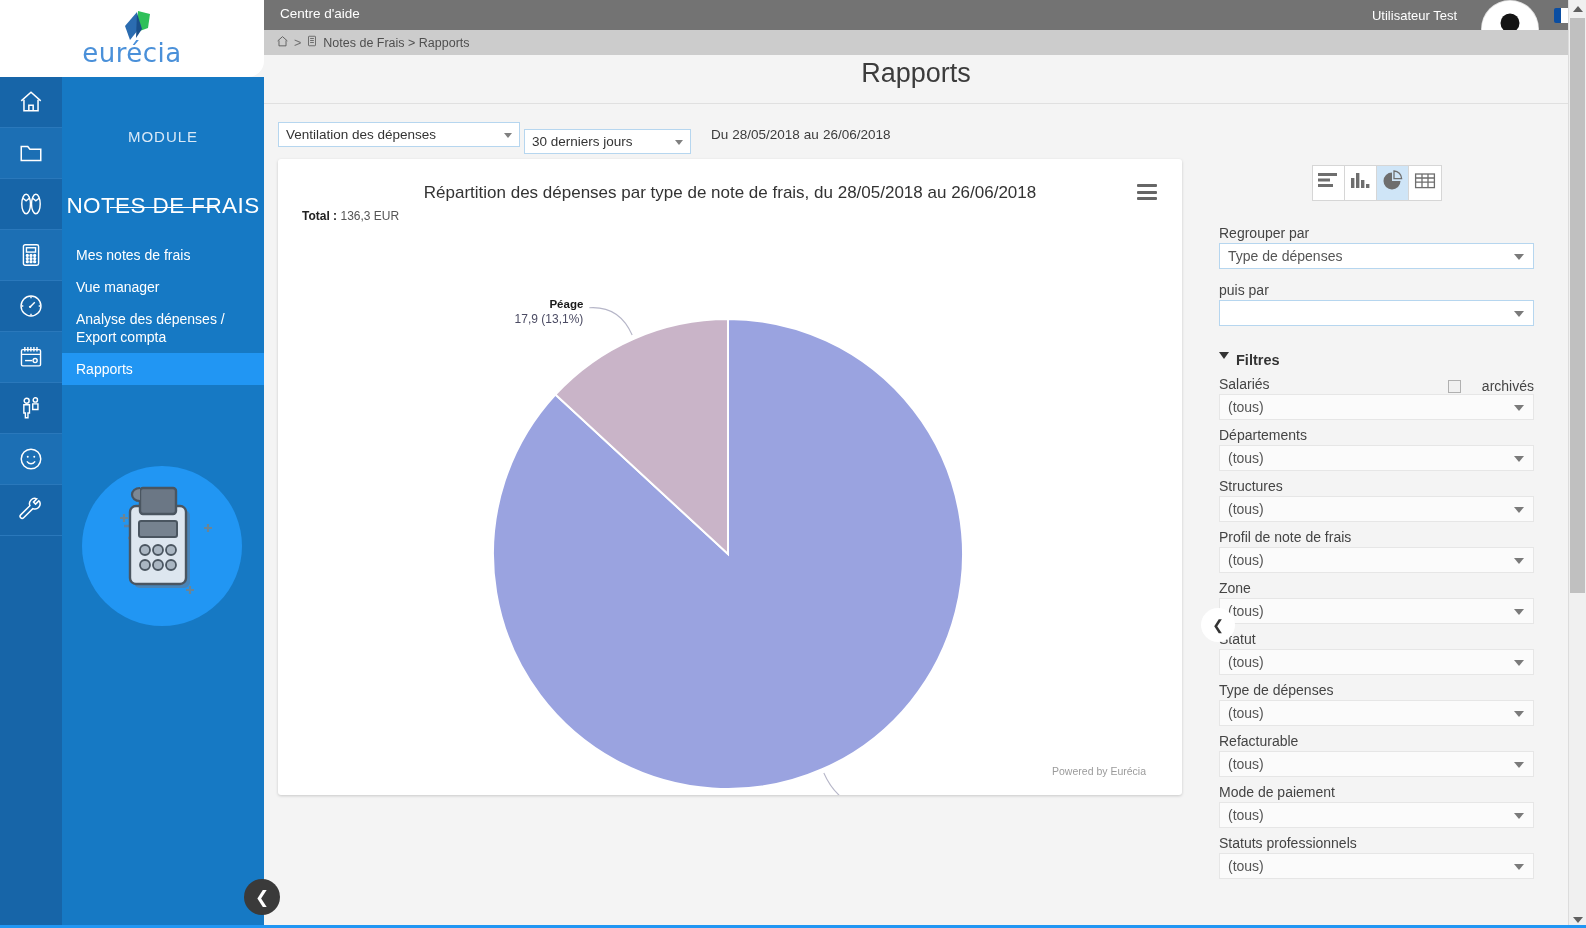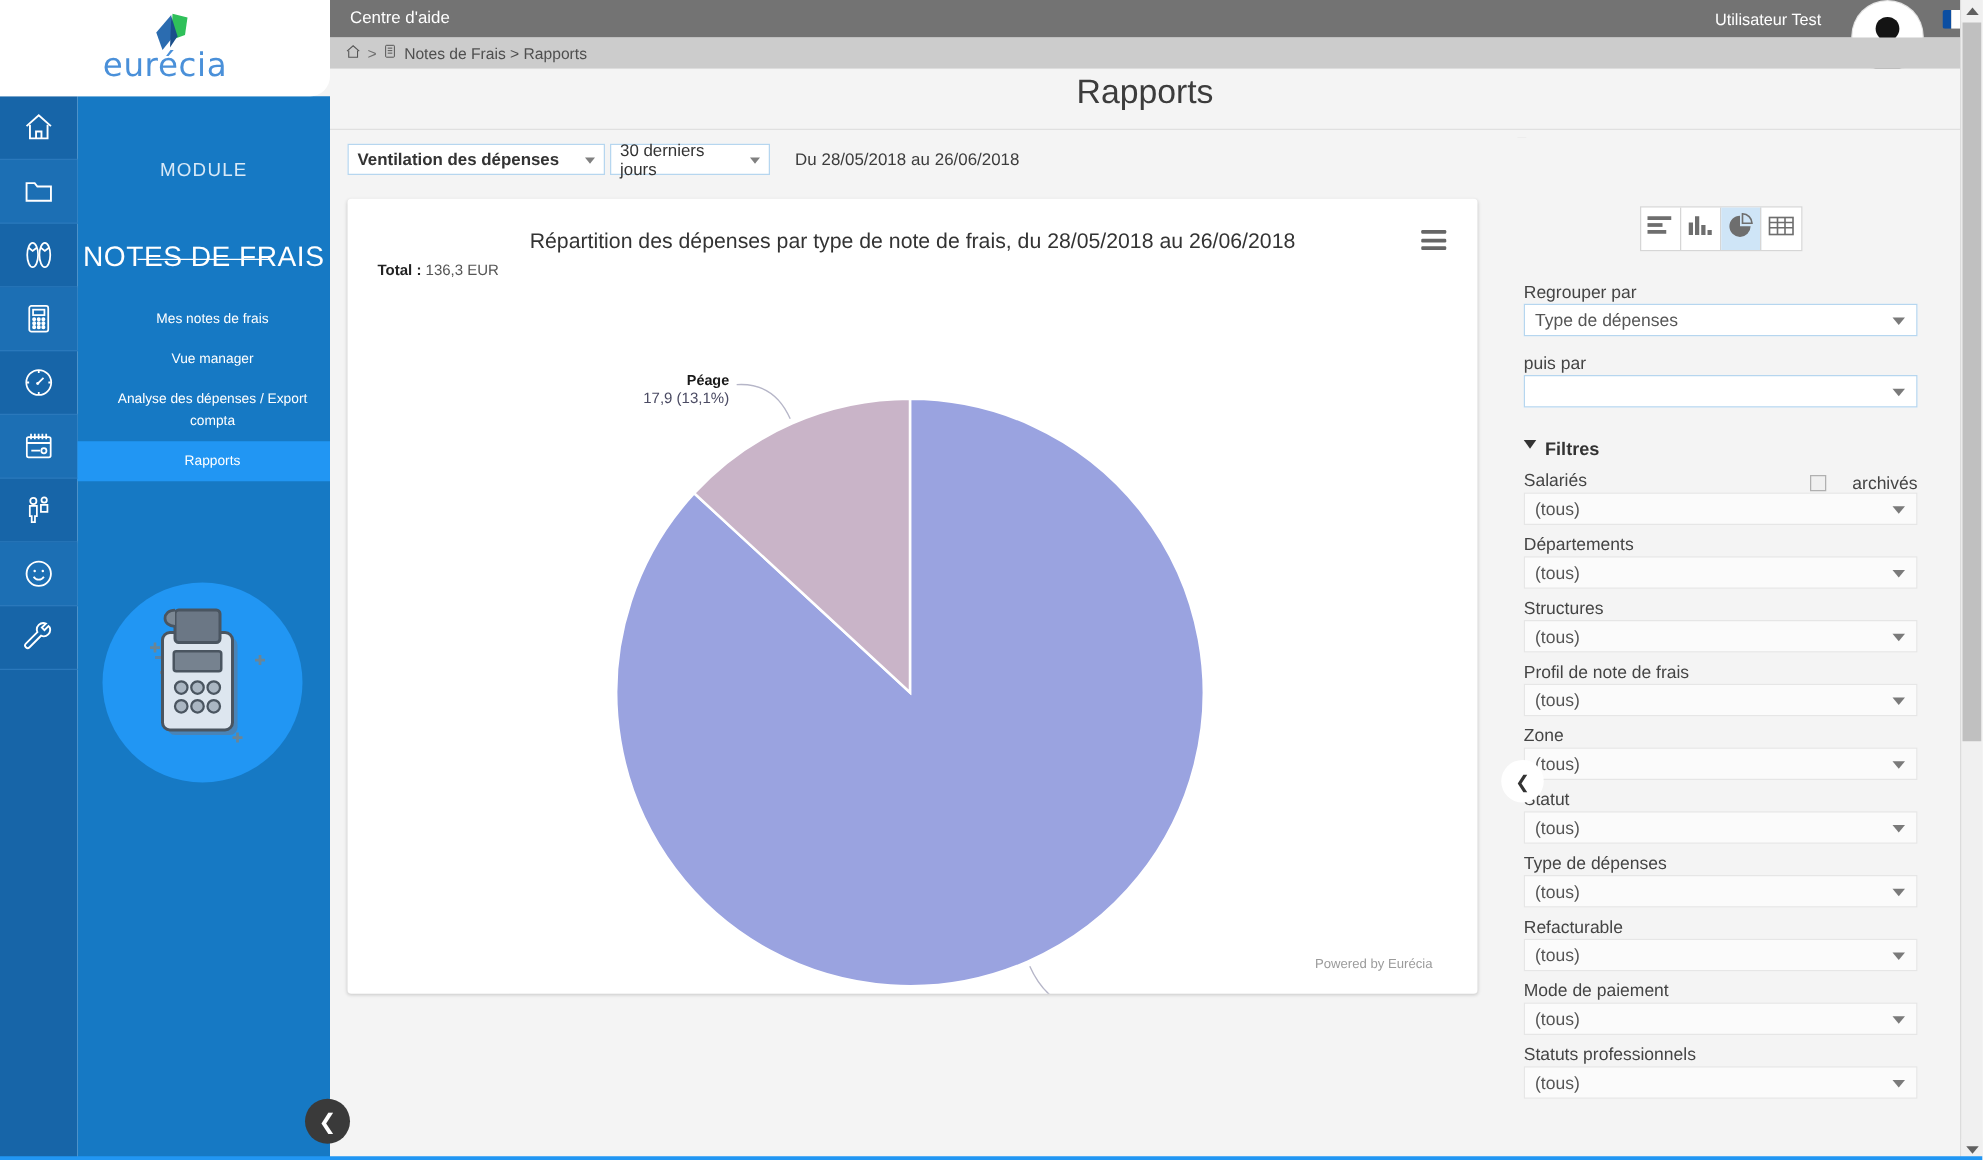--- a/index.html
+++ b/index.html
@@ -57,22 +57,22 @@
     text-align: center; color: #ffffff; font-size: 22.5px; letter-spacing: .4px;
     white-space: nowrap;
     margin-top: 41px;
   }
   #module-rule {
     position: absolute; left: 110px; top: 207px; width: 106px;
     border-top: 1px solid #ffffff;
   }
   #nav-list { position: absolute; left: 62px; top: 239px; width: 202px; }
   .nav-item {
-    color: #ffffff; font-size: 11px; padding: 7px 0 7px 14px;
-    line-height: 18px; cursor: pointer; text-align: center;
+    color: #ffffff; font-size: 14px; padding: 7px 0 7px 14px;
+    line-height: 18px; cursor: pointer;
   }
   .nav-item.active { background: #2196f3; }
 
   #hero-illo {
     position: absolute; left: 82px; top: 466px;
     width: 160px; height: 160px; border-radius: 50%;
     background: #2196f3;
   }
 
   #collapse-left {
@@ -144,22 +144,22 @@
   .sel {
     position: relative; height: 25px; background: #ffffff;
     border: 1px solid #b6d6ef; display: flex; align-items: center;
     font-size: 13.5px; color: #333; padding: 0 24px 0 7px; cursor: pointer;
   }
   .sel .car {
     position: absolute; right: 7px; top: 50%; margin-top: -2px;
     width: 0; height: 0; border-left: 4px solid transparent;
     border-right: 4px solid transparent; border-top: 5px solid #808080;
   }
-  #sel-report { width: 206px; font-weight: bold; }
-  #sel-period { width: 128px; margin-left: 4px; }
+  #sel-report { width: 242px; }
+  #sel-period { width: 167px; margin-left: 4px; margin-top: 14px; }
   #date-range {
     margin-left: 20px; font-size: 13.5px; color: #3c3c3c; white-space: nowrap;
   }
   #date-range span { margin-right: 4px; }
 
   
   #chart-card {
     position: absolute; left: 14px; top: 104px; width: 904px; height: 636px;
     background: #ffffff; border-radius: 3px;
     box-shadow: 0 1px 3px rgba(0,0,0,.18);

